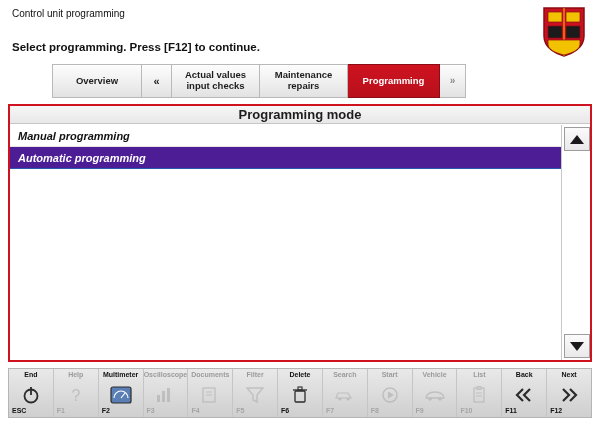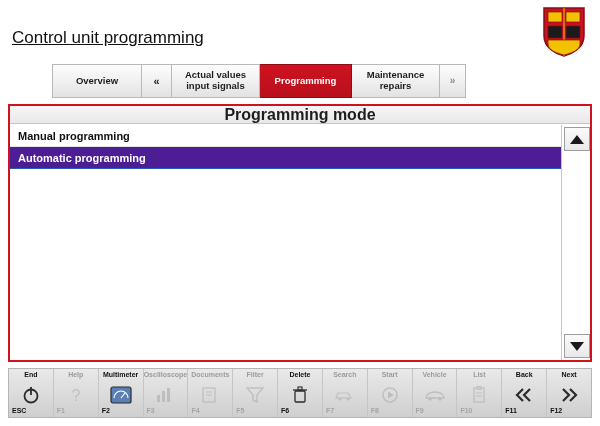--- a/index.html
+++ b/index.html
@@ -23,25 +23,24 @@
   }
   
   .header {
     position: absolute;
     left: 0; top: 0;
     width: 600px;
     height: 60px;
   }
   .title {
     position: absolute;
-    left: 12px; top: 28px;
-    font-size: 17px;
+    left: 12px; top: 8px;
+    font-size: 10px;
     font-weight: 400;
     color: #111;
-    text-decoration: underline;
   }
   .subtitle {
     position: absolute;
     left: 12px; top: 41px;
     font-size: 11.5px;
     font-weight: 700;
     color: #111;
   }
   .logo {
     position: absolute;
@@ -107,21 +106,21 @@
   .list-header {
     position: absolute;
     left: 0; top: 0;
     width: 100%;
     height: 18px;
     background: linear-gradient(to bottom, #f6f6f6 0%, #e8e8e8 100%);
     border-bottom: 1px solid #c6c6c6;
     display: flex;
     align-items: center;
     justify-content: center;
-    font-size: 16px;
+    font-size: 13px;
     font-weight: 700;
     color: #1d1d1d;
     box-sizing: border-box;
   }
   .list-area {
     position: absolute;
     left: 0; top: 19px;
     width: 551px;
     height: 235px;
     background: #ffffff;
@@ -130,20 +129,21 @@
   .list-row {
     height: 22px;
     display: flex;
     align-items: center;
     padding-left: 8px;
     font-size: 11px;
     font-weight: 700;
     color: #111;
     border-bottom: 1px solid #e4e4e4;
     box-sizing: border-box;
+    font-style: italic;
   }
   .list-row.selected {
     background: #4c1d95;
     color: #ffffff;
     border-bottom: 1px solid #2957b0;
   }
   .scrollbar {
     position: absolute;
     right: 0; top: 19px;
     width: 29px;
@@ -228,41 +228,42 @@
   .fkey.disabled .f-ico { color: #a8a8a8; opacity: .55; }
   .fkey .f-ico svg { display: block; }
 </style>
 </head>
 <body>
 
 <div class="app">
 
   <div class="header">
     <div class="title">Control unit programming</div>
+    <div class="subtitle">Select programming. Press [F12] to continue.</div>
     <div class="logo">
       <svg width="44" height="52" viewBox="0 0 44 52">
         <path d="M2 2 H42 V30 C42 42 30 48 22 50 C14 48 2 42 2 30 Z" fill="#c9121f" stroke="#8a0c14" stroke-width="1.5"></path>
         <path d="M22 2 V50" stroke="#f2c100" stroke-width="1"></path>
         <rect x="6" y="6" width="14" height="10" fill="#f2c100" stroke="#8a0c14" stroke-width="0.7"></rect>
         <rect x="24" y="6" width="14" height="10" fill="#f2c100" stroke="#8a0c14" stroke-width="0.7"></rect>
         <rect x="6" y="20" width="14" height="12" fill="#1b1b1b" stroke="#8a0c14" stroke-width="0.7"></rect>
         <rect x="24" y="20" width="14" height="12" fill="#1b1b1b" stroke="#8a0c14" stroke-width="0.7"></rect>
         <path d="M6 34 H38 V38 C38 44 30 47 22 49 C14 47 6 44 6 38 Z" fill="#f2c100" stroke="#8a0c14" stroke-width="0.7"></path>
       </svg>
     </div>
   </div>
 
   <div class="tabbar">
     <div class="tab overview">Overview</div>
     <div class="tab arrow-left">«</div>
     <div class="tab normal">Actual values
-input signals</div>
-    <div class="tab active">Programming</div>
+input checks</div>
     <div class="tab normal">Maintenance
 repairs</div>
+    <div class="tab active">Programming</div>
     <div class="tab arrow-right">»</div>
   </div>
 
   <div class="frame">
     <div class="list-header">Programming mode</div>
 
     <div class="list-area">
       <div class="list-row">Manual programming</div>
       <div class="list-row selected">Automatic programming</div>
     </div>

